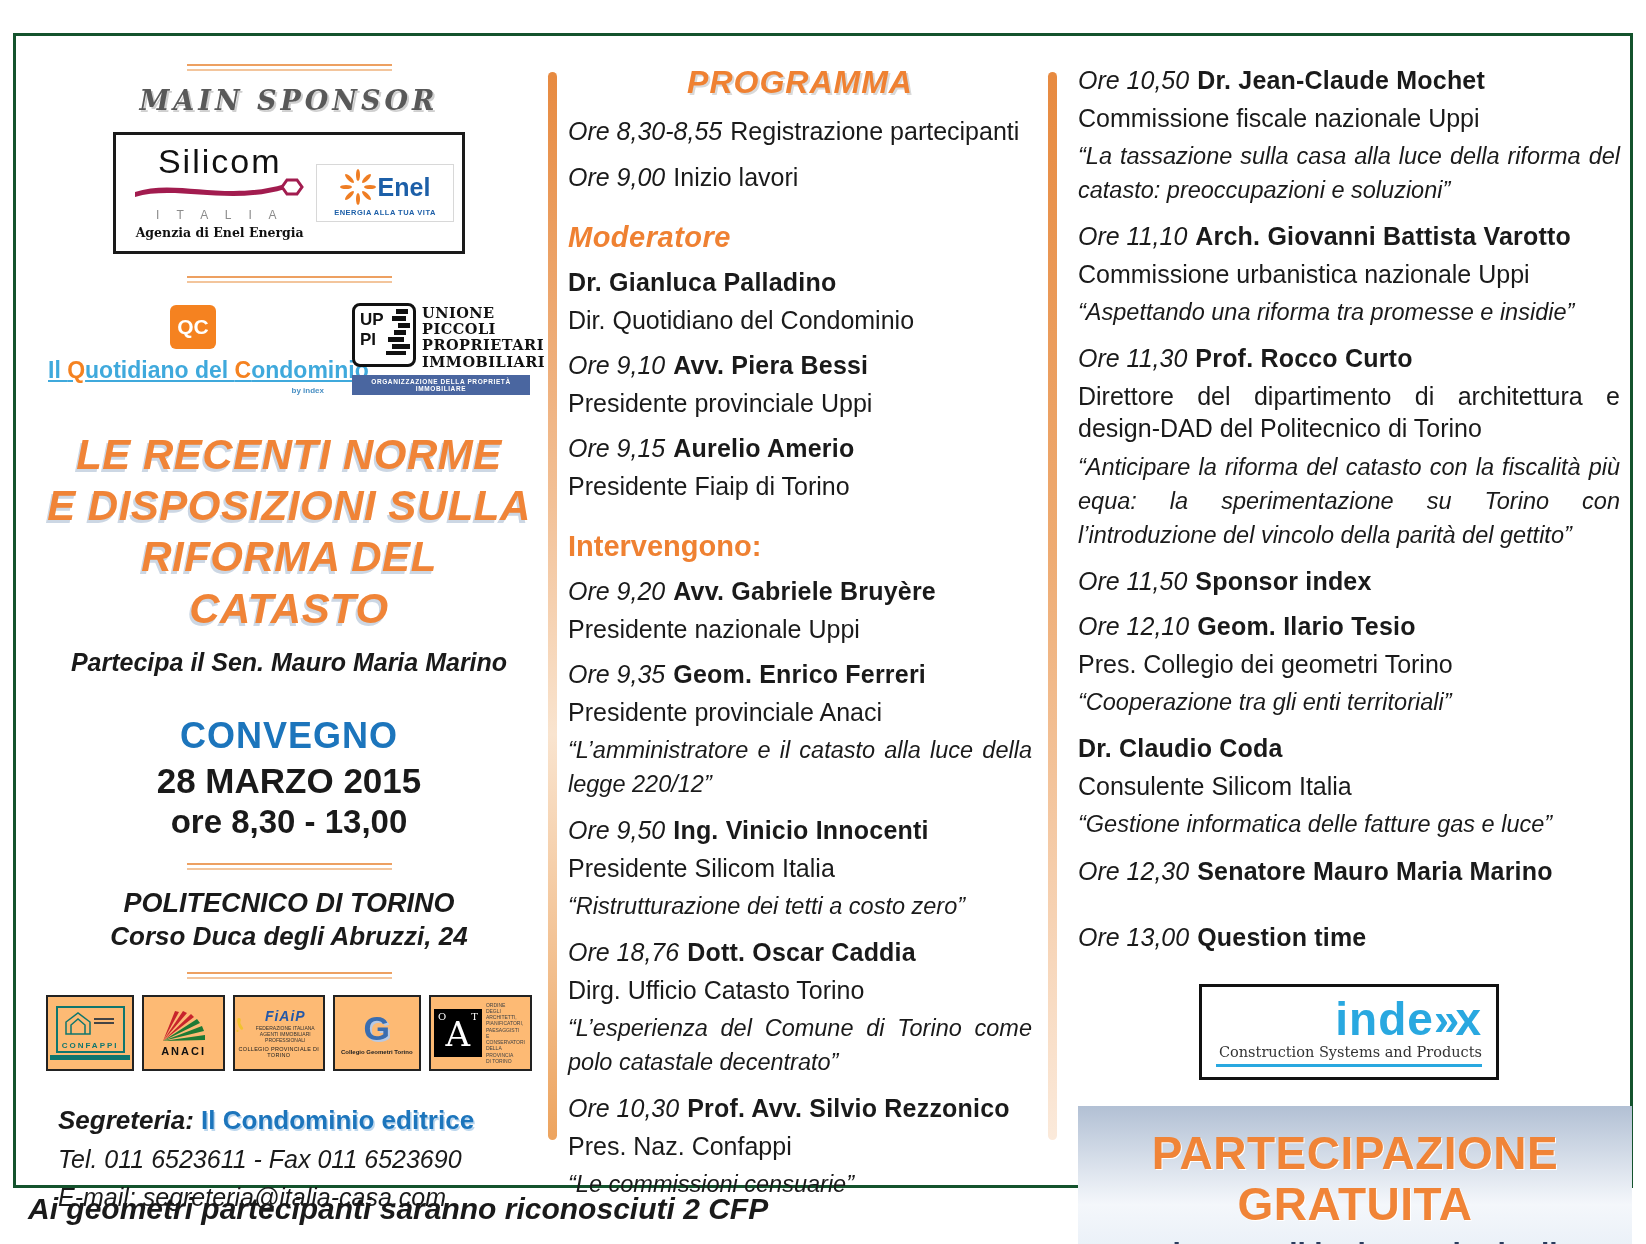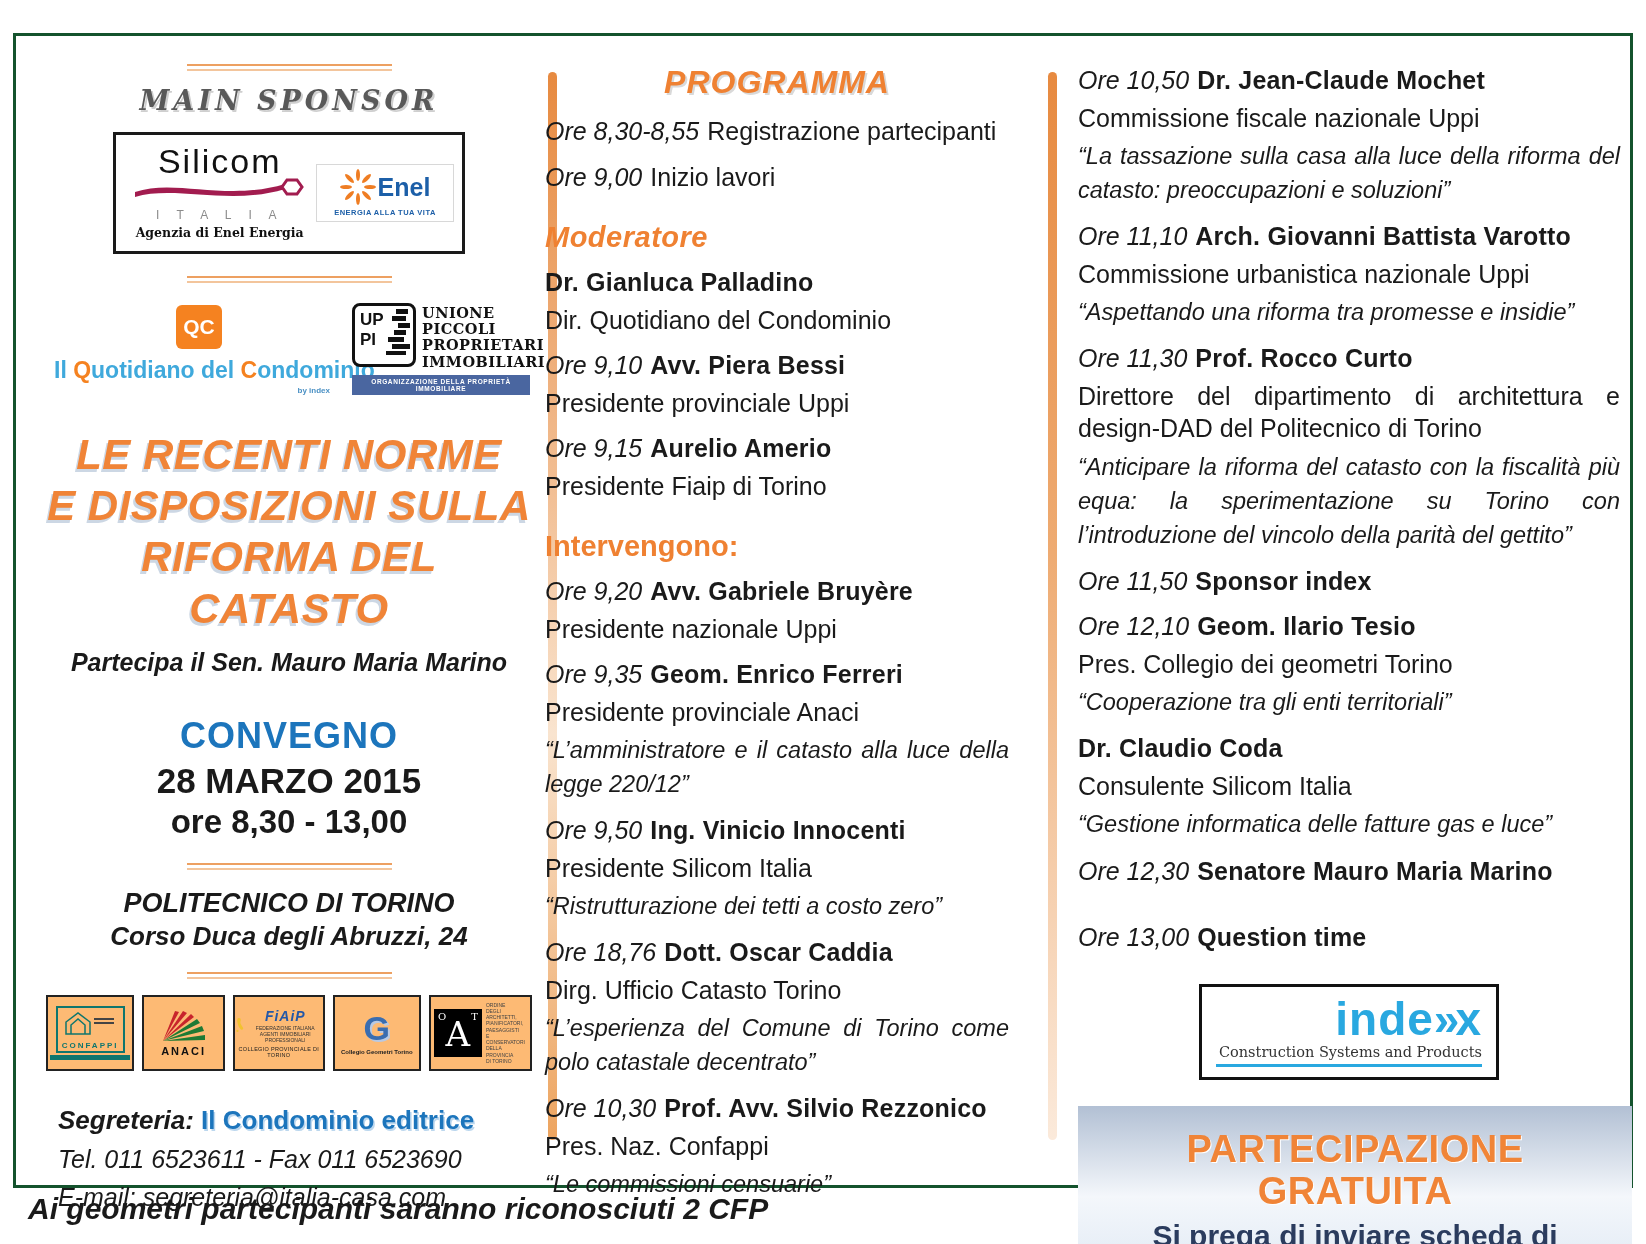--- a/index.html
+++ b/index.html
@@ -11,48 +11,48 @@
     position:absolute;left:13px;top:33px;width:1614px;height:1149px;
     border:3px solid #14532d;background:#fff;
   }
   
   .vbar{position:absolute;width:9px;border-radius:5px;top:36px;height:1068px;}
   .vbar.one{left:532px;background:linear-gradient(180deg,#e78a40 0%,#f2c096 40%,#f9e4cf 62%,#eda45f 100%);}
   .vbar.two{left:1032px;background:linear-gradient(180deg,#e78a40 0%,#eeab72 45%,#fbeadb 100%);}
   
   .col{position:absolute;top:28px;}
   .col.left{left:30px;width:486px;text-align:center;}
-  .col.mid{left:529px;width:464px;text-align:left;}
+  .col.mid{left:552px;width:464px;text-align:left;}
   .col.right{left:1062px;width:542px;text-align:left;}
   
   .divider{width:205px;margin:0 auto;height:3px;border-top:2px solid #eda061;border-bottom:2px solid #f3c59c;}
   .main-sponsor{
     font-family:"DejaVu Serif",serif;font-weight:bold;font-style:italic;
     font-size:27px;letter-spacing:4px;color:#595959;margin:14px 0 16px 0;
     text-shadow:2px 2px 0 #cfcfcf;
   }
   .sponsor-box{
     width:330px;margin:0 auto 22px auto;border:3px solid #1a1a1a;background:#fff;
     display:flex;align-items:center;justify-content:space-between;padding:10px 8px;height:96px;
   }
   .silicom{width:58%;text-align:center;}
   .silicom-name{font-size:34px;font-weight:400;letter-spacing:2px;color:#111;line-height:0.9;}
   .silicom-italia{font-size:12px;color:#8b8b8b;letter-spacing:7px;margin-top:2px;}
   .silicom-tag{font-family:"DejaVu Serif",serif;font-weight:bold;font-size:12.5px;margin-top:3px;color:#111;}
   .enel{width:40%;border:1px solid #d8d8d8;padding:4px 2px;text-align:center;}
   .enel-row{display:flex;align-items:center;justify-content:center;gap:2px;}
   .enel-name{font-size:25px;font-weight:bold;color:#1c5fa8;}
   .enel-tag{font-size:7.5px;font-weight:bold;color:#1c5fa8;letter-spacing:0.5px;margin-top:3px;}
-  .press-row{display:flex;justify-content:flex-end;align-items:flex-end;margin-top:20px;padding:0 2px;gap:8px;}
+  .press-row{display:flex;justify-content:space-between;align-items:flex-end;margin-top:20px;padding:0 2px;}
   .qc-stack{width:290px;text-align:center;}
   .qc-badge{
     width:46px;height:44px;background:#f58220;border-radius:6px;color:#fff;
     font-weight:bold;font-size:21px;line-height:44px;margin:0 auto 8px auto;
   }
-  .qc-line{font-size:23px;font-weight:bold;white-space:nowrap;color:#3fa9dc;}
+  .qc-line{font-size:23px;font-weight:bold;white-space:nowrap;color:#3fa9dc;text-decoration:underline;}
   .qc-line .acc{color:#f58220;}
   .qc-byline{font-size:8px;color:#4a90c4;text-align:right;margin-top:2px;padding-right:14px;font-weight:bold;}
   .uppi-stack{width:178px;}
   .uppi-top{display:flex;align-items:flex-start;gap:6px;}
   .uppi-sq{width:58px;height:58px;border:3px solid #111;border-radius:8px;background:#fff;flex:none;position:relative;}
   .uppi-sq .l1{position:absolute;left:5px;top:4px;font-weight:800;font-size:17px;color:#111;}
   .uppi-sq .l2{position:absolute;left:5px;top:24px;font-weight:800;font-size:17px;color:#111;}
   .uppi-text{font-family:"DejaVu Serif",serif;font-weight:bold;font-size:14.5px;line-height:1.12;letter-spacing:0.5px;color:#111;text-align:left;padding-top:2px;}
   .uppi-banner{
     margin-top:5px;background:#4a66a0;color:#fff;font-size:6.5px;letter-spacing:0.6px;
@@ -118,21 +118,21 @@
     text-align:right;padding:12px 14px 10px 14px;
   }
   .index-word{font-size:46px;font-weight:800;color:#29a8e0;line-height:0.9;letter-spacing:1px;}
   .index-word .chev{letter-spacing:-4px;}
   .index-tag{font-family:"DejaVu Serif",serif;font-size:14.5px;color:#333;margin-top:4px;white-space:nowrap;}
   .index-underline{height:3px;background:#29a8e0;margin-top:4px;}
   .free-box{
     margin-top:26px;width:100%;padding:22px 6px 20px 6px;text-align:center;
     background:linear-gradient(180deg,#b2c0d4 0%,#f4f7fb 45%,#d9e5f2 100%);
   }
-  .free-title{font-size:38px;font-weight:bold;color:#f08437;line-height:1.12;text-shadow:1px 1px 0 #ffffff;letter-spacing:0.5px;}
+  .free-title{font-size:46px;font-weight:bold;color:#f08437;line-height:1.12;text-shadow:1px 1px 0 #ffffff;letter-spacing:0.5px;}
   .free-note{font-size:30px;font-weight:600;color:#2b3c5e;margin-top:6px;}
   
   .footer-note{
     position:absolute;left:28px;top:1192px;font-size:30px;font-weight:bold;font-style:italic;color:#1a1a1a;
   }
 </style>
 </head>
 <body>
 
 <div class="frame">

